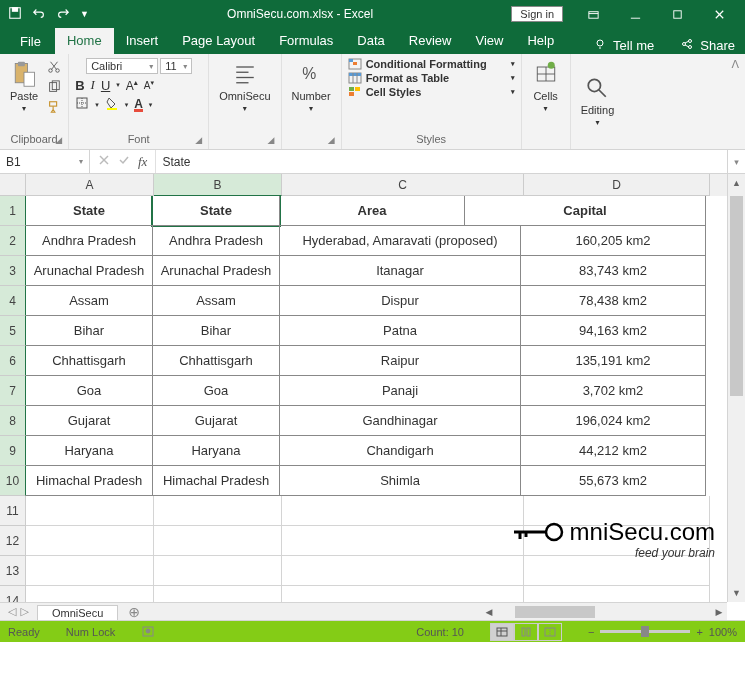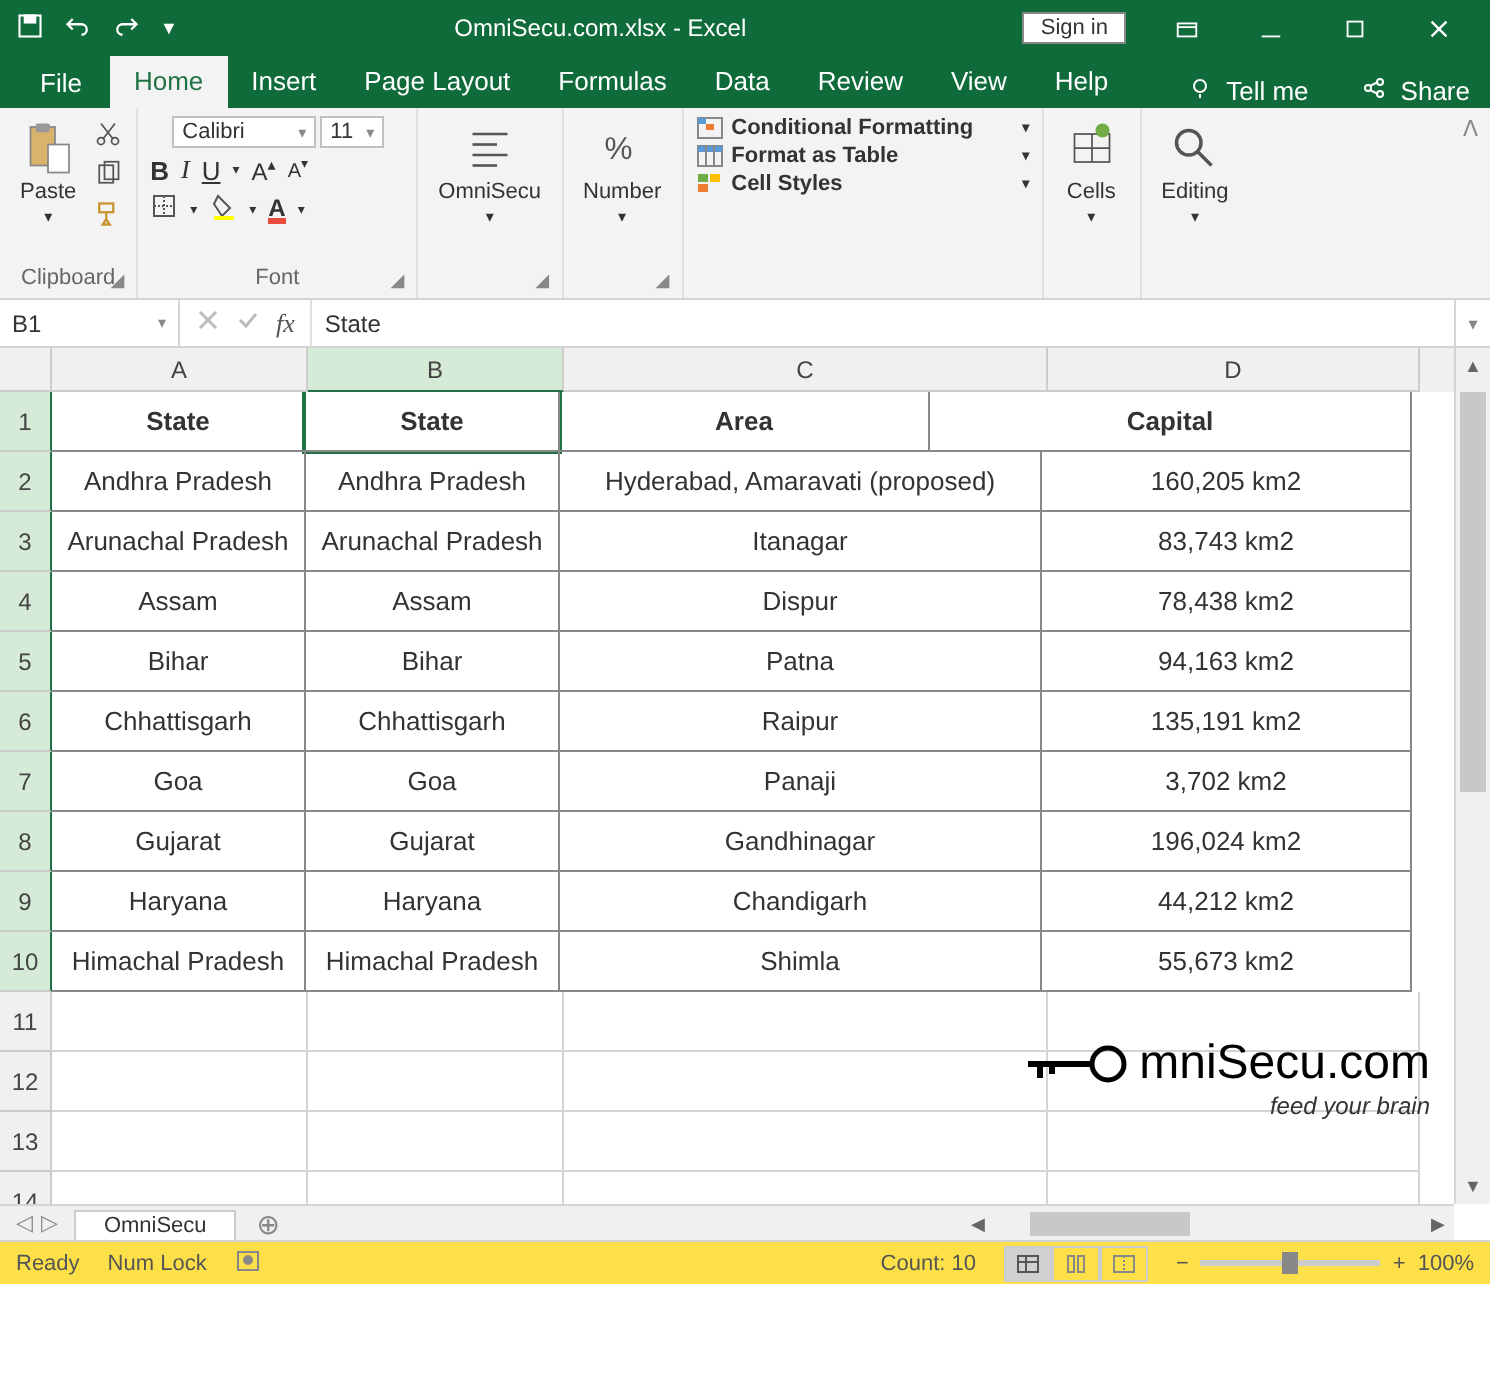--- a/index.html
+++ b/index.html
@@ -79,21 +79,21 @@
 .hscroll { position: absolute; bottom: 0; right: 18px; width: 246px; height: 18px; background: #f0f0f0; border-top: 1px solid #d4d4d4; display: flex; align-items: center; }
 .hscroll .thumb { height: 12px; width: 80px; background: #c8c8c8; margin-left: 18px; }
 .hscroll .lf { width: 16px; text-align: center; font-size: 9px; color: #666; }
 .hscroll .rt { width: 16px; text-align: center; font-size: 9px; color: #666; margin-left: auto; }
 
 .sheettabs { position: absolute; bottom: 0; left: 0; right: 264px; height: 18px; background: #f0f0f0; border-top: 1px solid #d4d4d4; display: flex; align-items: center; font-size: 11px; }
 .sheettabs .nav { display: flex; gap: 4px; padding: 0 8px; color: #888; }
 .sheettab { background: #fff; border: 1px solid #ccc; border-bottom: none; padding: 1px 14px; margin-bottom: -1px; }
 .sheettabs .add { padding: 0 10px; color: #888; font-size: 14px; }
 
-.statusbar { height: 22px; background: #fde047; border-top: 1px solid #d4d4d4; display: flex; align-items: center; font-size: 11px; padding: 0 8px; color: #555; gap: 14px; }
+.statusbar { height: 22px; background: #84cc16; border-top: 1px solid #d4d4d4; display: flex; align-items: center; font-size: 11px; padding: 0 8px; color: #555; gap: 26px; }
 .statusbar .spacer { flex: 1; }
 .statusbar .views { display: flex; gap: 0; }
 .statusbar .views div { width: 24px; height: 18px; border: 1px solid #ccc; display: flex; align-items: center; justify-content: center; }
 .statusbar .zoom { display: flex; align-items: center; gap: 6px; }
 .statusbar .slider { width: 90px; height: 3px; background: #ccc; position: relative; }
 .statusbar .slider .h { position: absolute; left: 50%; top: -4px; width: 8px; height: 11px; background: #888; transform: translateX(-50%); }
 
 .watermark { position: absolute; right: 30px; bottom: 60px; font-family: Georgia, serif; text-align: right; pointer-events: none; }
 .watermark .main { font-size: 24px; color: #000; display: flex; align-items: center; gap: 6px; justify-content: flex-end; }
 .watermark .main svg { width: 50px; height: 22px; }
@@ -294,37 +294,38 @@
       <div>
           <svg viewBox="0 0 14 12">
             <rect x="1" y="1" width="5" height="4" fill="#70ad47"></rect>
             <rect x="7" y="1" width="5" height="4" fill="#ffc000"></rect>
             <rect x="1" y="6" width="5" height="4" fill="#ed7d31"></rect>
           </svg>
           <span>Cell Styles</span>
           <span style="font-size:7px;margin-left:auto;">▾</span>
         </div>
     </div>
+    <div class="label">Styles</div>
   </div>
 
   <div class="group">
     <div class="bigbtn">
       <svg viewBox="0 0 32 32" fill="none" stroke="#555">
           <rect x="6" y="8" width="20" height="16"></rect>
           <line x1="6" y1="16" x2="26" y2="16"></line>
           <line x1="16" y1="8" x2="16" y2="24"></line>
           <circle cx="22" cy="6" r="4" fill="#70ad47" stroke="none"></circle>
         </svg>
       <span>Cells</span>
         <span style="font-size:8px;">▾</span>
     </div>
     <div class="label"></div>
   </div>
 
-  <div class="group" style="border-right:none;">
+  <div class="group" style="border-right:none;justify-content:center;">
     <div class="bigbtn">
       <svg viewBox="0 0 32 32" fill="none" stroke="#555" stroke-width="2">
           <circle cx="13" cy="13" r="7"></circle>
           <line x1="18" y1="18" x2="26" y2="26"></line>
         </svg>
       <span>Editing</span>
         <span style="font-size:8px;">▾</span>
     </div>
     <div class="label"></div>
   </div>

